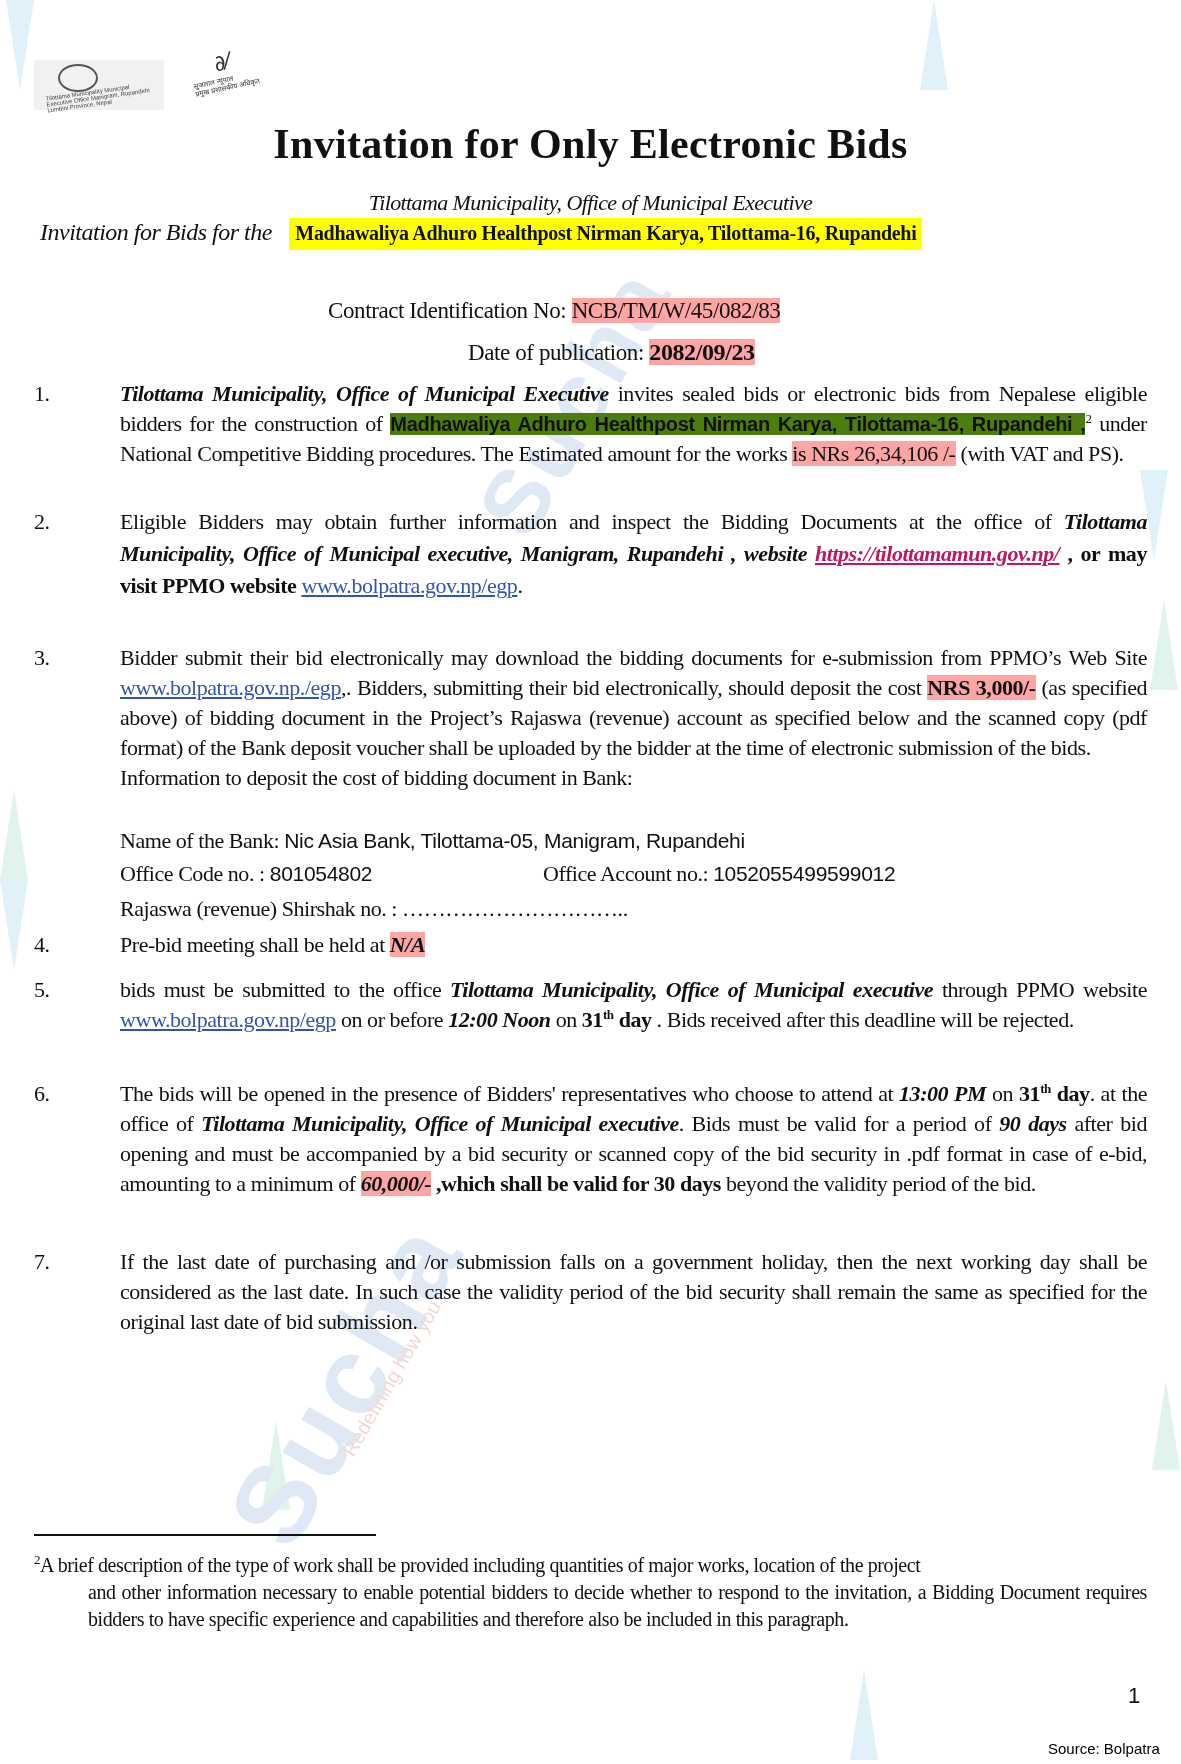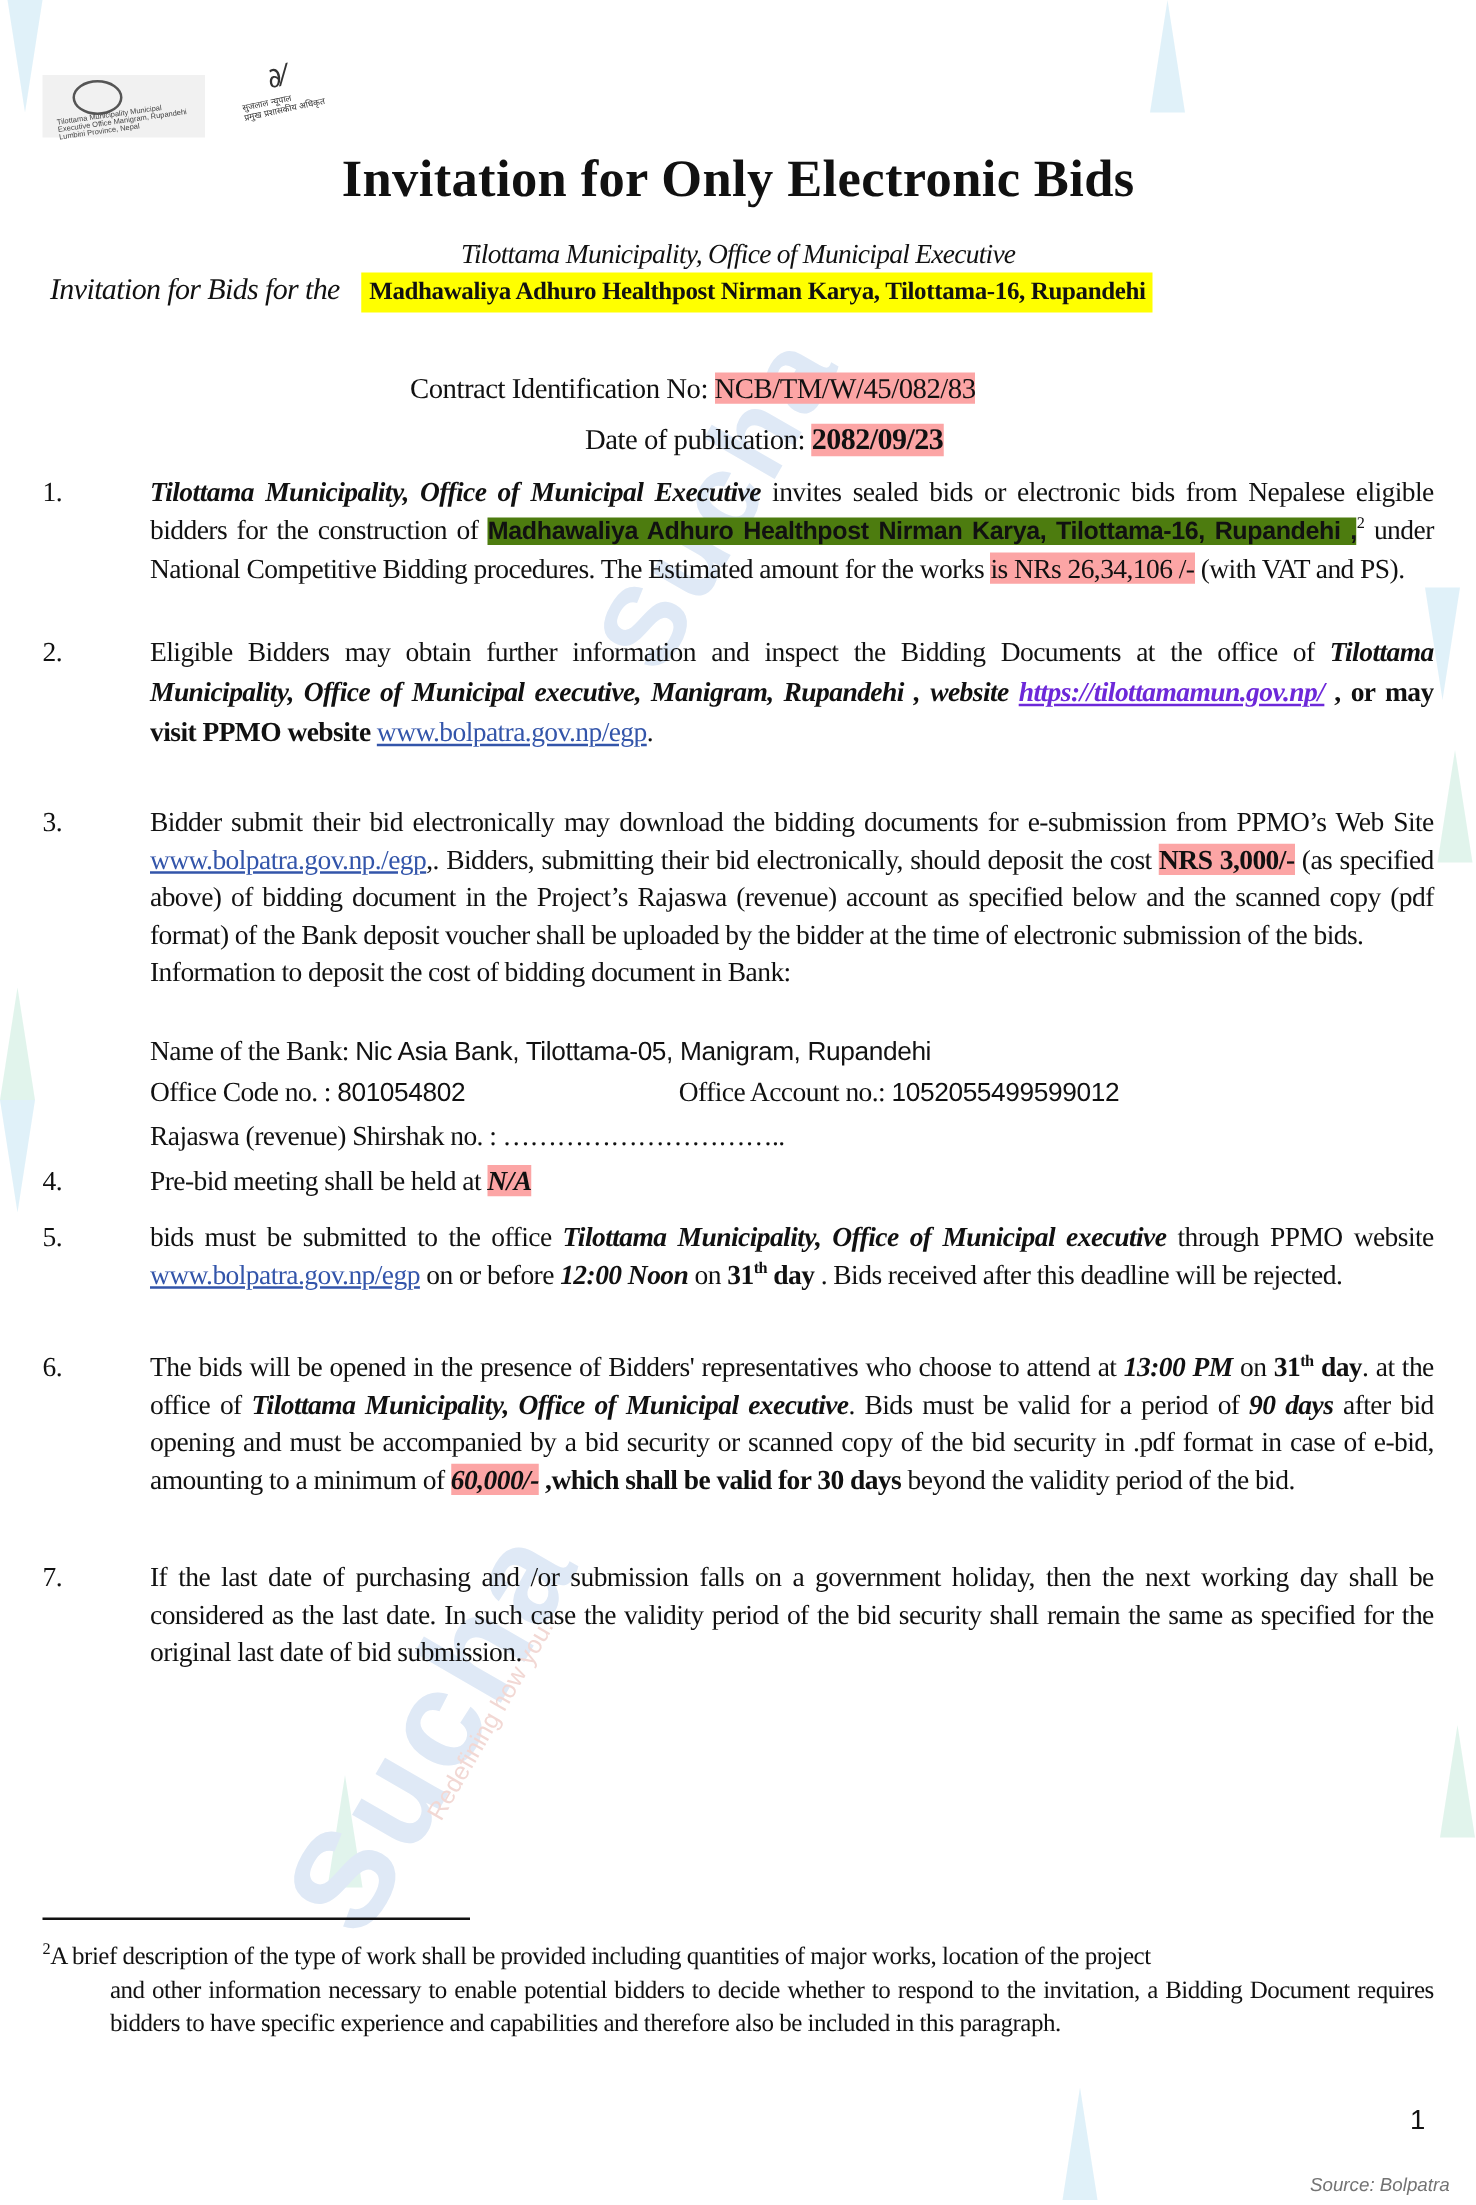--- a/index.html
+++ b/index.html
@@ -30,29 +30,29 @@
     .hl { background: #fca5a5; }
     .cin { position: absolute; top: 298px; left: 328px; font-size: 23px; letter-spacing: -0.4px; white-space: nowrap; }
     .dop { position: absolute; top: 339px; left: 468px; font-size: 23px; letter-spacing: -0.4px; white-space: nowrap; }
     .dop b { font-size: 24px; }
 
     .item { position: absolute; left: 0; width: 1181px; font-size: 22px; line-height: 30px; letter-spacing: -0.45px; }
     .item .num { position: absolute; left: 34px; top: 0; }
     .item .body { position: absolute; left: 120px; width: 1027px; text-align: justify; }
     .sans-hl { font-family: Liberation Sans, sans-serif; font-weight: bold; font-size: 20px; background: #4d7c0f; letter-spacing: -0.3px; }
     .link { color: #3355aa; text-decoration: underline; }
-    .link-it { color: #6d28d9; text-decoration: underline; font-style: italic; font-weight: bold; }
+    .link-it { color: #be185d; text-decoration: underline; font-style: italic; font-weight: bold; }
     .sans { font-family: "Liberation Sans", sans-serif; font-size: 21px; letter-spacing: -0.3px; }
     sup { font-size: 13px; line-height: 0; }
 
     .fn-rule { position: absolute; top: 1534px; left: 34px; width: 342px; height: 2px; background: #111; }
     .footnote { position: absolute; top: 1552px; left: 34px; width: 1113px; font-size: 20px; line-height: 27px; letter-spacing: -0.4px; text-align: justify; }
     .footnote .rest { display:block; padding-left: 54px; }
     .pageno { position: absolute; top: 1683px; left: 1128px; font-family: "Liberation Sans", sans-serif; font-size: 22px; }
-    .source { position: absolute; top: 1740px; left: 1048px; font-family: "Liberation Sans", sans-serif; font-style: italic; font-size: 15px; color: #737373; }
+    .source { position: absolute; top: 1740px; left: 1048px; font-family: "Liberation Sans", sans-serif; font-size: 15px; color: #000000; }
   </style>
 </head>
 <body>
 
 <div class="wm wm-arrow down" style="left:6px; top:0;"></div>
 <div class="wm wm-arrow green" style="left:0; top:790px;"></div>
 <div class="wm wm-arrow down" style="left:0; top:880px;"></div>
 <div class="wm wm-arrow green" style="left:262px; top:1420px;"></div>
 <div class="wm wm-arrow green" style="left:1152px; top:1380px;"></div>
 <div class="wm wm-arrow" style="left:920px; top:0;"></div>

